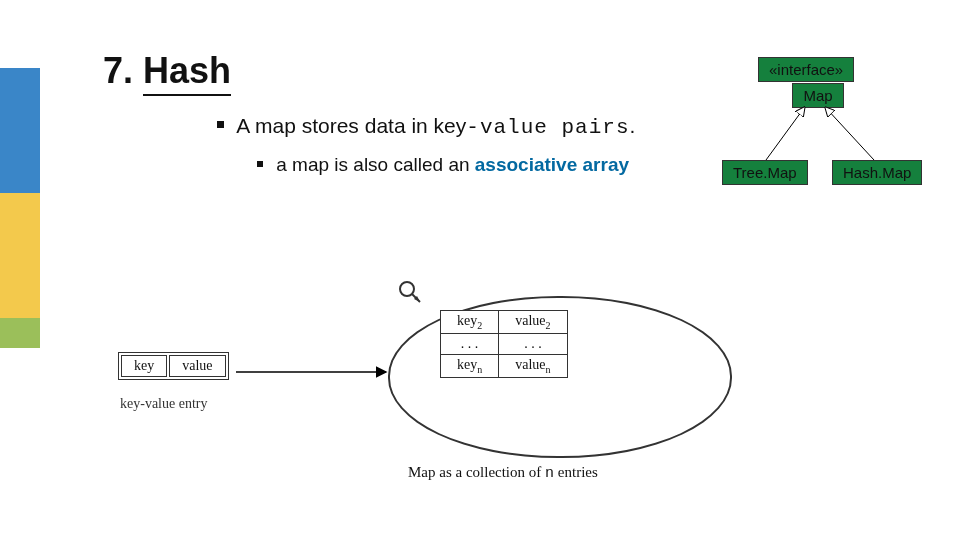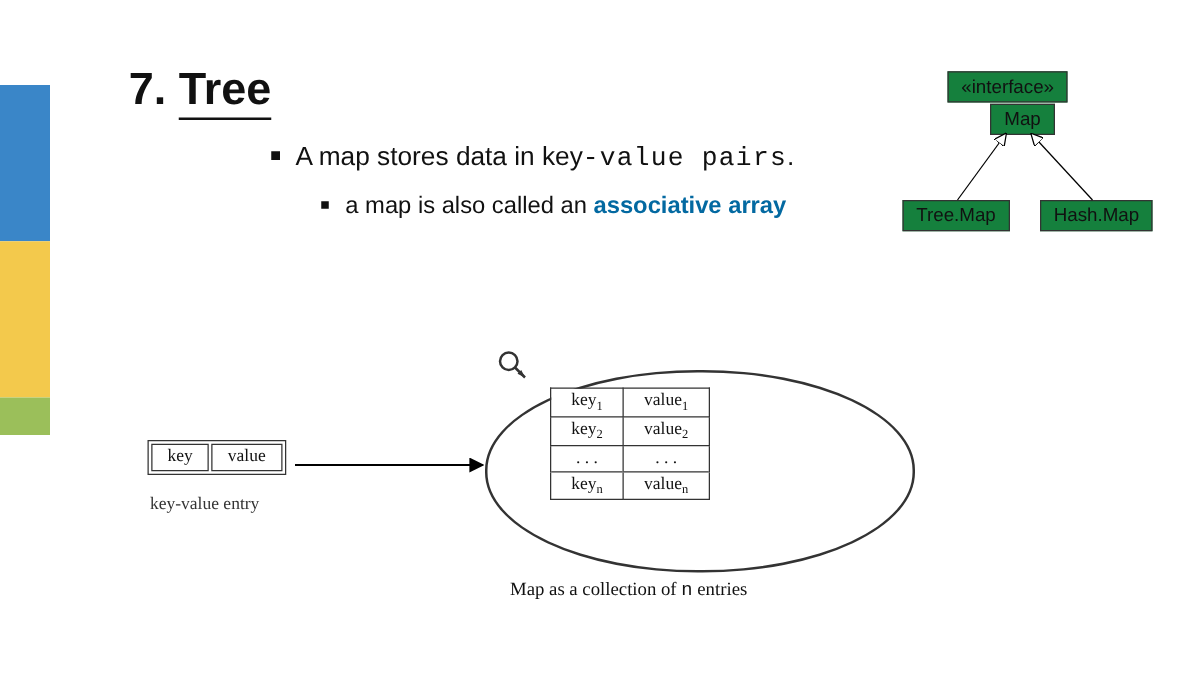--- a/index.html
+++ b/index.html
@@ -171,21 +171,21 @@
 <body>
 
 <div class="slide">
 
   <div class="bar-blue"></div>
   <div class="bar-yellow"></div>
   <div class="bar-green"></div>
 
   <div class="title">
     <span>7.</span>
-    <span class="underline">Tree</span>
+    <span class="underline">Hash</span>
   </div>
 
   <div class="box interface"><span>«interface»</span></div>
   <div class="box map"><span>Map</span></div>
   <div class="box treemap"><span>Tree.Map</span></div>
   <div class="box hashmap"><span>Hash.Map</span></div>
 
   <svg class="arrow" style="left:760px; top:104px;" width="60" height="60">
     <defs>
       <marker id="triL" markerWidth="10" markerHeight="10" refX="8" refY="5" orient="auto">
@@ -237,24 +237,20 @@
           <path d="M0,0 L8,4 L0,8 Z" fill="#000"></path>
         </marker>
       </defs>
       <line x1="0" y1="6" x2="150" y2="6" stroke="#000" stroke-width="1.5" marker-end="url(#ah)"></line>
     </svg>
 
     <div class="oval"></div>
 
     <table class="kv-multi">
       <tbody>
-          <tr>
-        <td><span>key</span><span class="sub-num">1</span></td>
-        <td><span>value</span><span class="sub-num">1</span></td>
-      </tr>
       <tr>
         <td><span>key</span><span class="sub-num">2</span></td>
         <td><span>value</span><span class="sub-num">2</span></td>
       </tr>
       <tr>
         <td class="dots">. . .</td>
         <td class="dots">. . .</td>
       </tr>
       <tr>
         <td><span>key</span><span class="sub-num">n</span></td>

